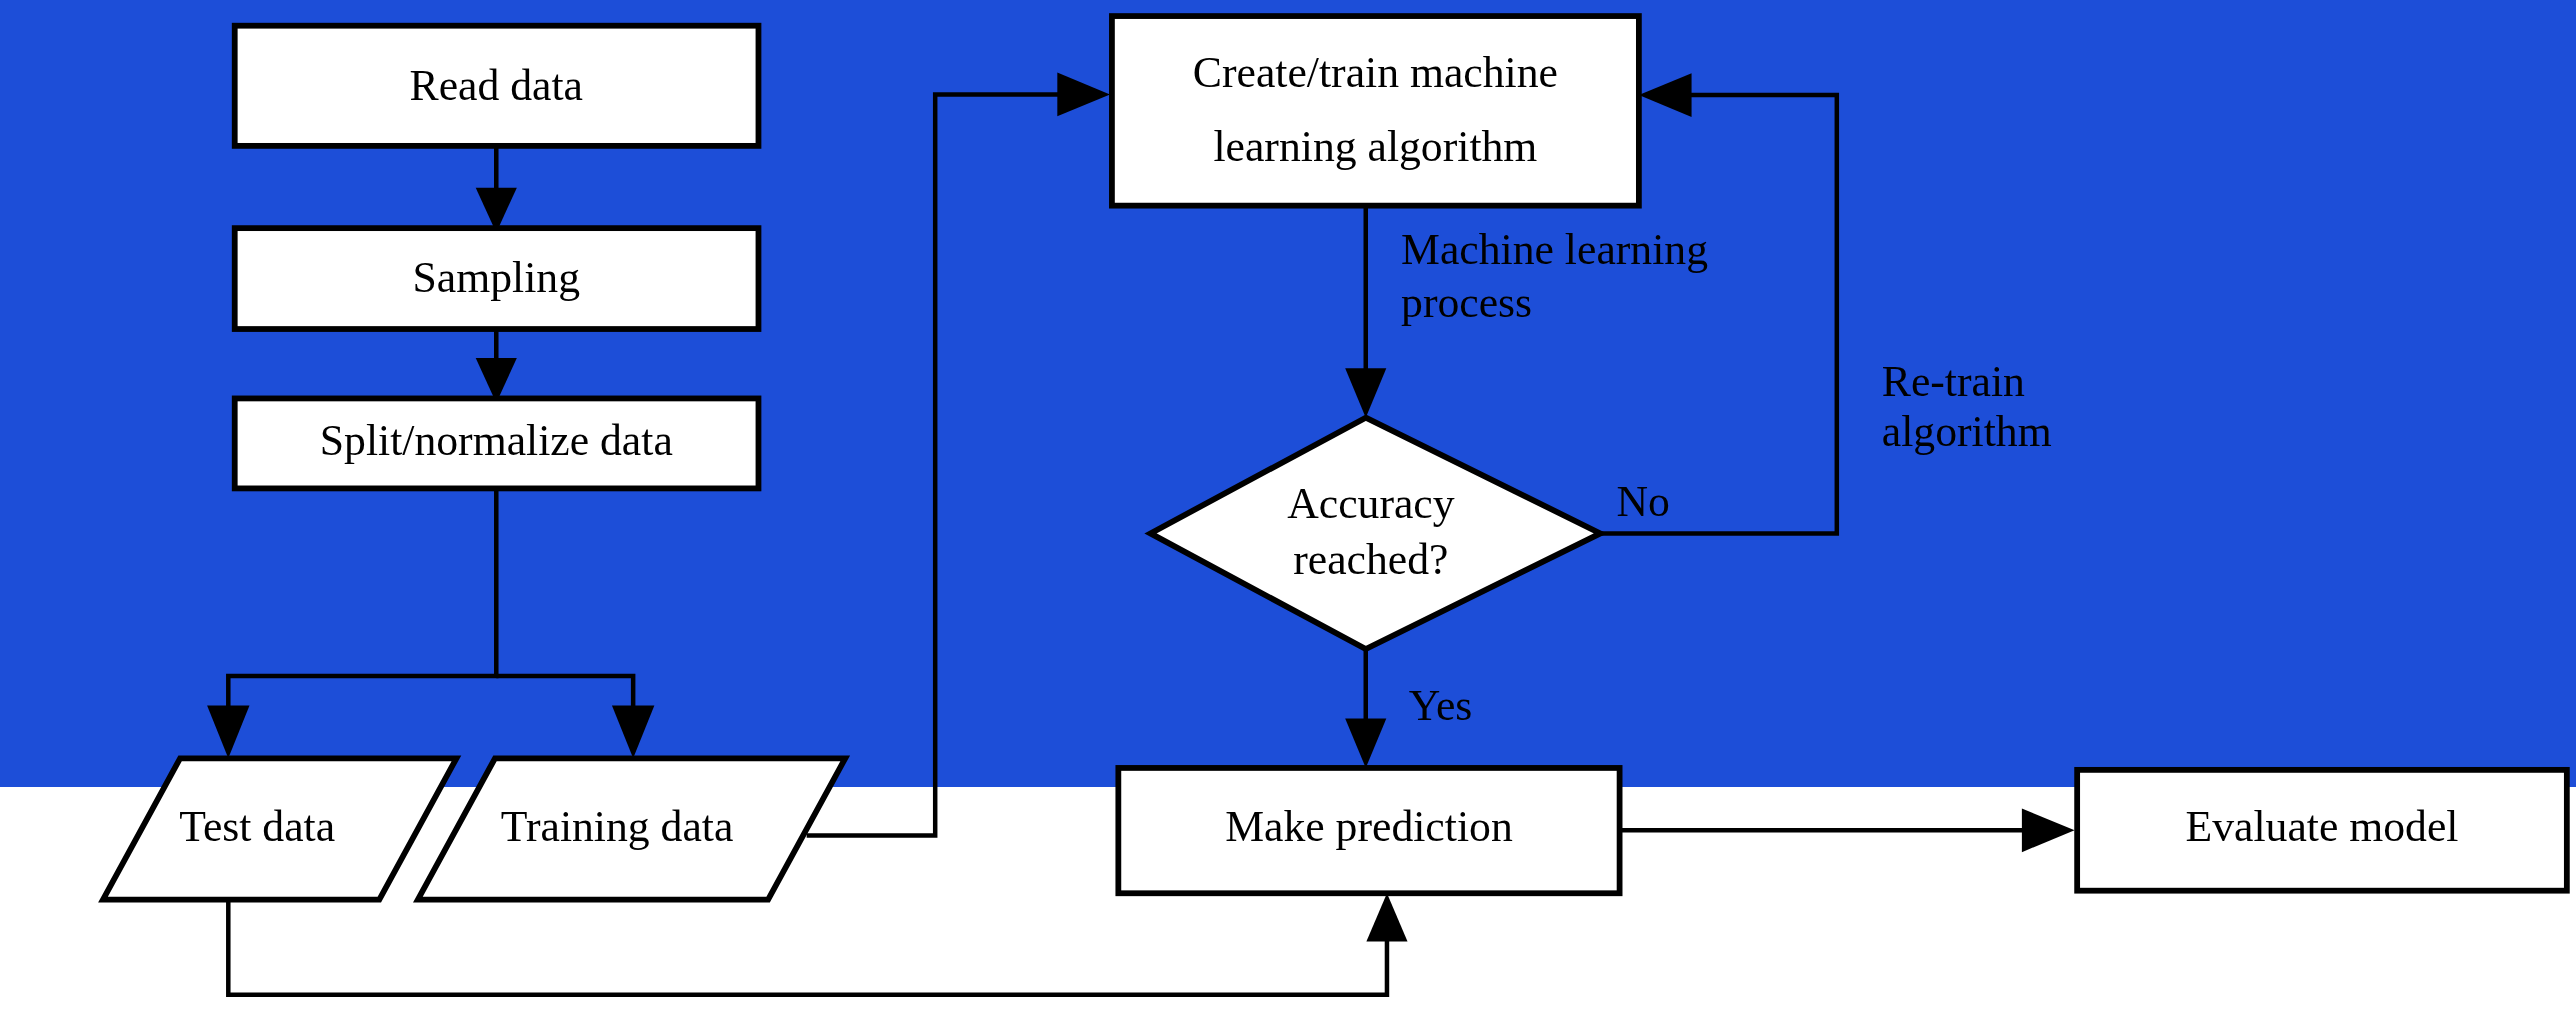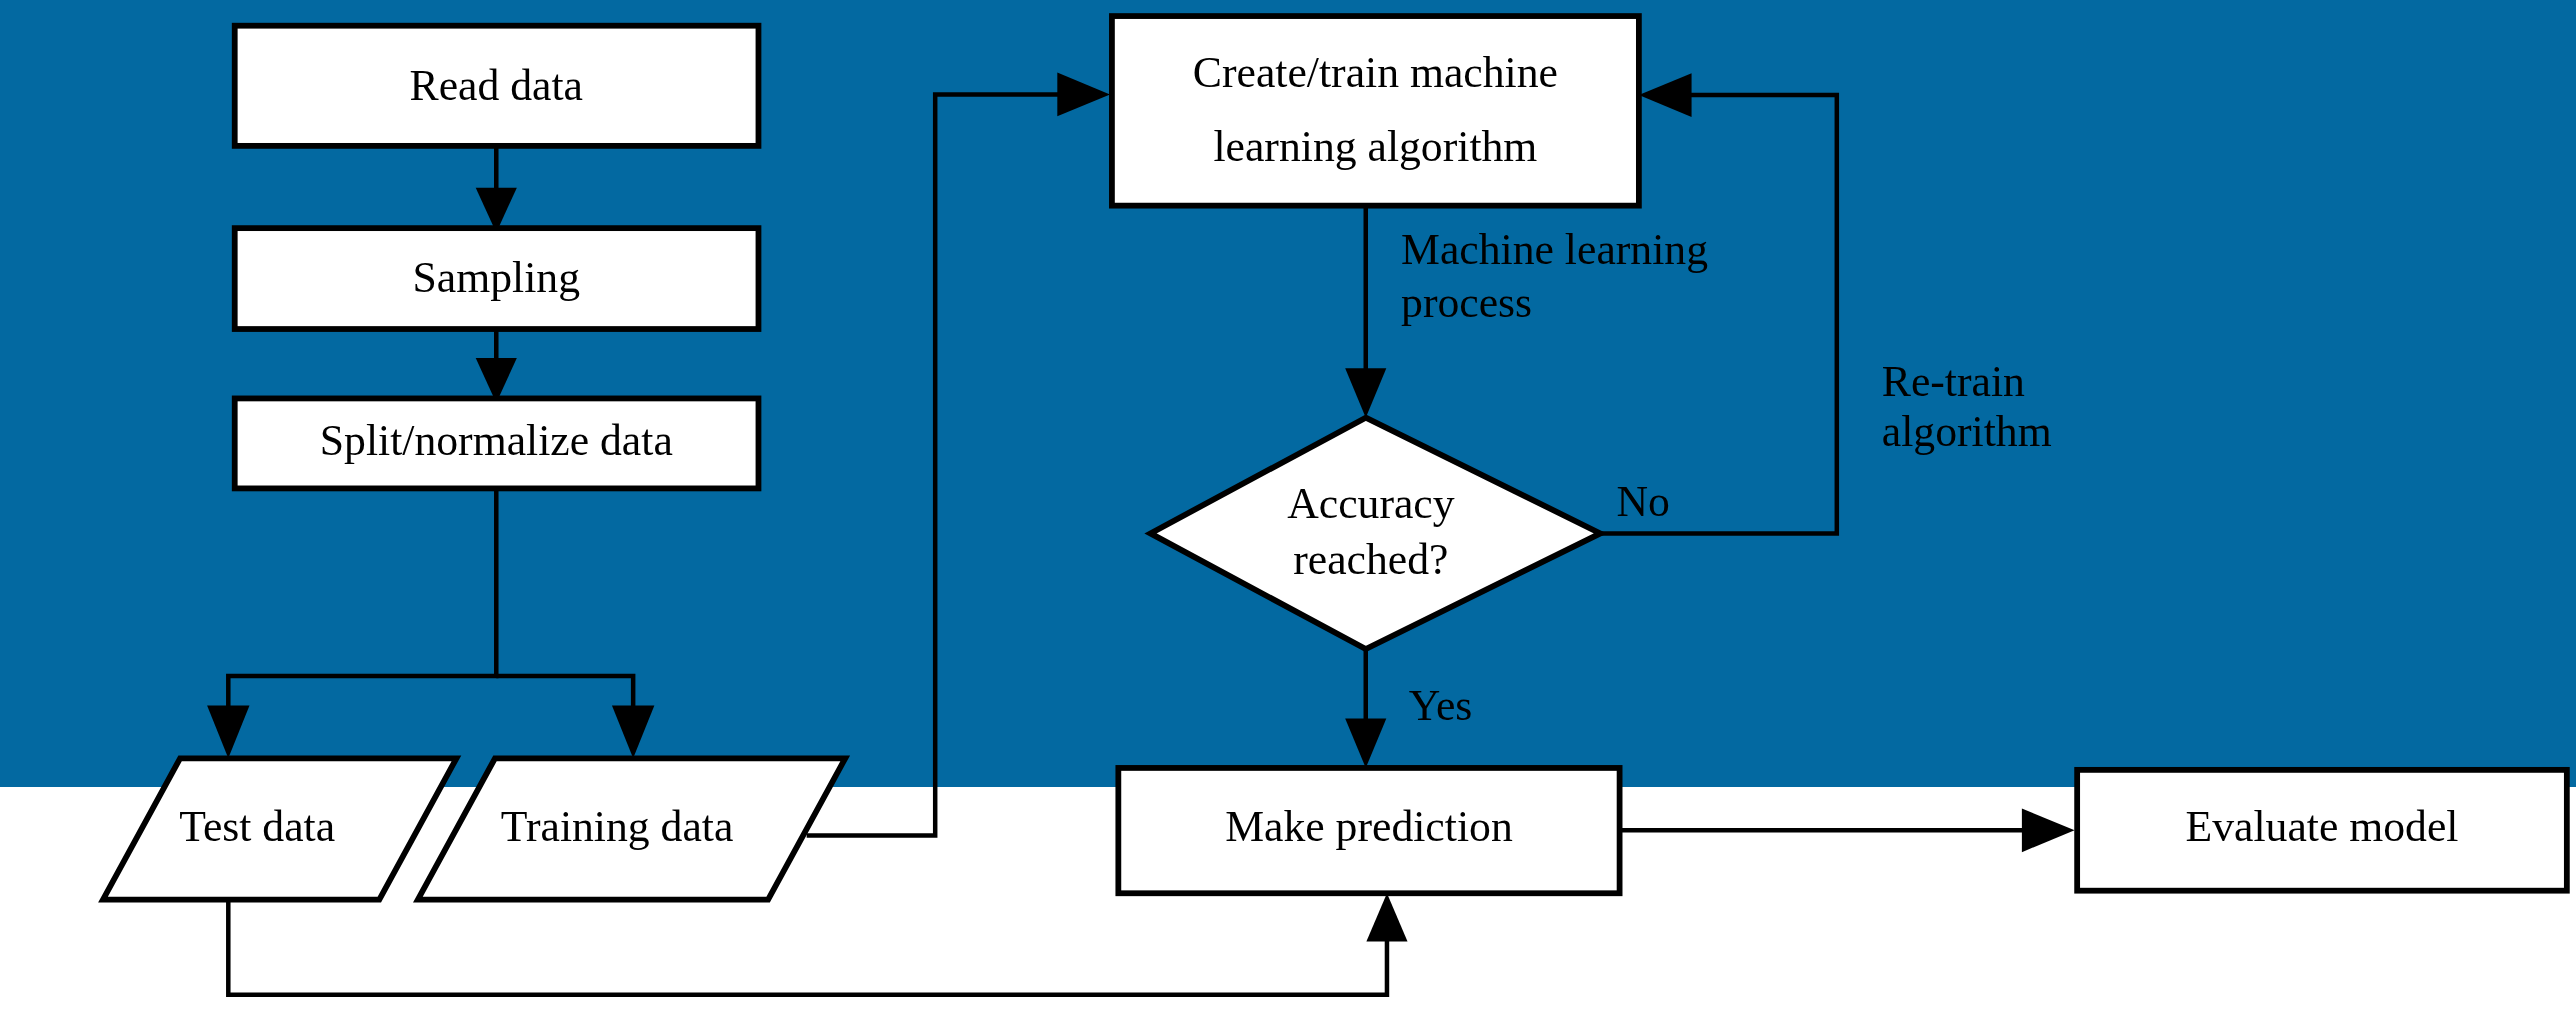--- a/index.html
+++ b/index.html
@@ -11,21 +11,21 @@
   body {
     width: 2576px;
     height: 1025px;
     overflow: hidden;
     font-family: "Liberation Serif", "DejaVu Serif", serif;
   }
   #flowchart-root {
     position: relative;
     width: 2576px;
     height: 787px;
-    background: #0369a1;
+    background: #1d4ed8;
   }
   svg#flow-svg {
     position: absolute;
     top: 0;
     left: 0;
     width: 2576px;
     height: 1025px;
     display: block;
   }
   .node-shape {

